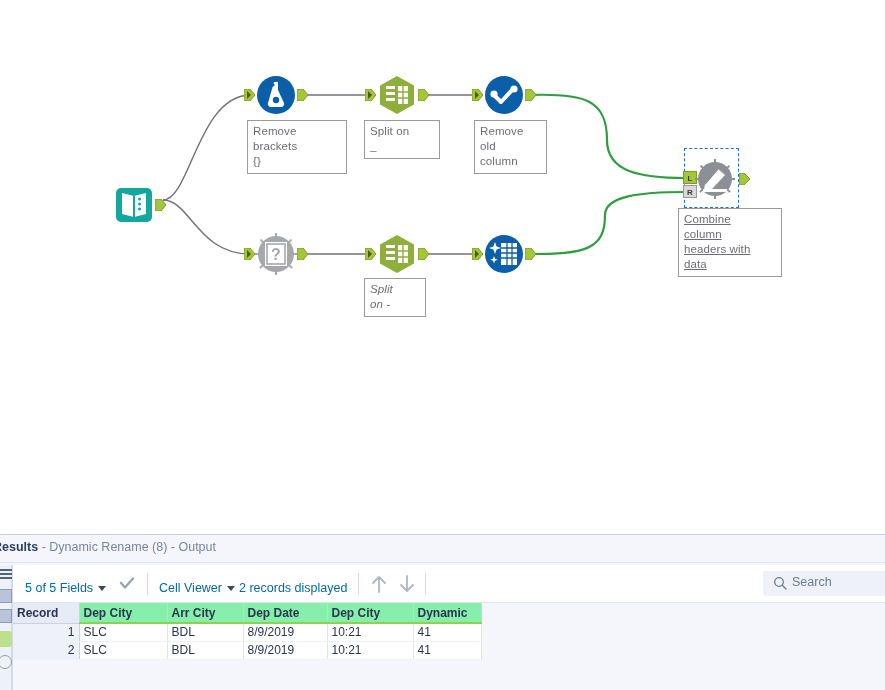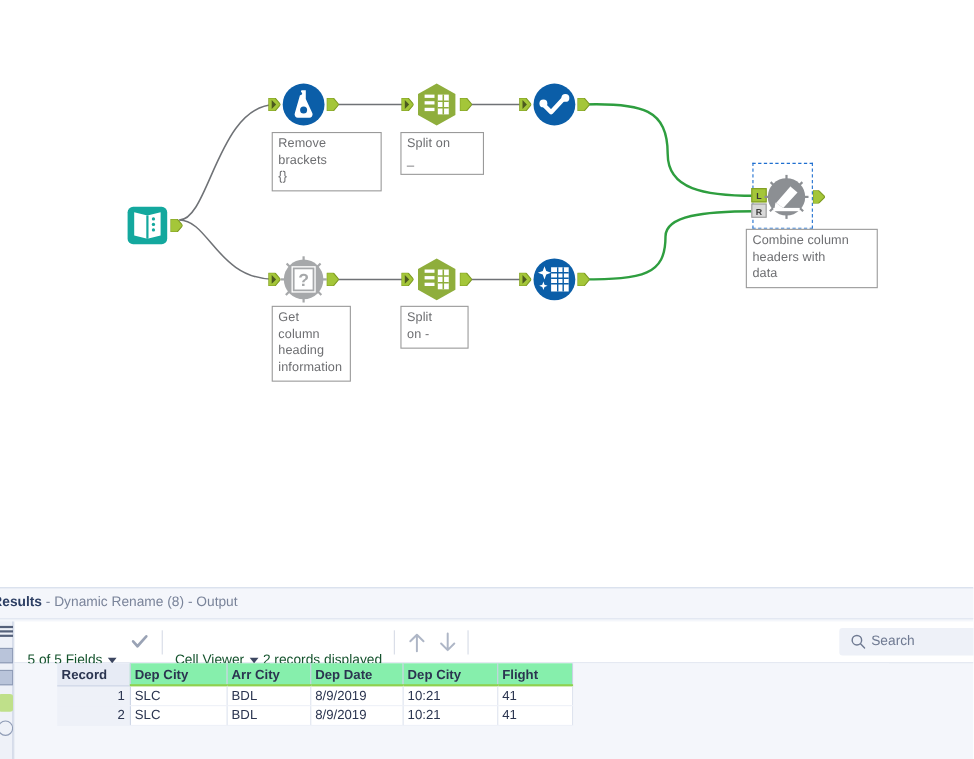--- a/index.html
+++ b/index.html
@@ -111,22 +111,22 @@
 
   
   #toolbar {
     position: absolute; left: 12px; top: 30px;
     width: 873px; height: 38px;
     background: #ffffff;
     border-left: 1px solid #d3dae8;
     border-bottom: 1px solid #dfe4ef;
   }
   .tb-item {
-    position: absolute; top: 28px;
-    font-size: 12.5px; color: #14532d; white-space: nowrap;
+    position: absolute; top: 16px;
+    font-size: 12.5px; color: #0369a1; white-space: nowrap;
   }
   .caret {
     display: inline-block; vertical-align: middle;
     margin-left: 5px;
     width: 0; height: 0;
     border-left: 4px solid transparent;
     border-right: 4px solid transparent;
     border-top: 5px solid #3c4660;
   }
   .tb-sep {
@@ -146,21 +146,20 @@
     position: absolute; left: 29px; top: 4px;
     font-size: 12.5px; color: #6f7a92;
   }
 
   
   #grid {
     position: absolute; left: 12px; top: 68px;
     width: 796px; height: 88px;
     background: #f4f6fb;
     border-left: 1px solid #d3dae8;
-    padding-left: 39px;
   }
   table.dgrid {
     border-collapse: collapse;
     table-layout: fixed;
     font-size: 12px;
     color: #2b3550;
   }
   table.dgrid th {
     height: 20px;
     font-weight: bold;
@@ -430,25 +429,24 @@
       <div class="anchor-out" style="left:47px;">
         <svg viewBox="0 0 11 12">
             <path d="M0,0 L5,0 L11,6 L5,12 L0,12 Z" fill="#a4c639" stroke="#7f9c22" stroke-width="1"></path>
           </svg>
       </div>
     </div>
 
     <div class="annot" style="left:247px; top:120px; width:100px;">Remove brackets
 {}</div>
     <div class="annot" style="left:364px; top:120px; width:76px;">Split on _</div>
-    <div class="annot" style="left:247px; top:278px; width:72px;">Get column
-heading
-information</div>
-    <div class="annot" style="left:364px; top:278px; width:62px;">Split on -</div>
-    <div class="annot" style="left:678px; top:208px; width:120px;">Combine column
+    <div class="annot" style="left:474px; top:120px; width:73px;">Remove old
+column</div>
+    <div class="annot" style="left:364px; top:278px; width:62px;font-style:italic;">Split on -</div>
+    <div class="annot" style="left:678px; top:208px; width:104px;text-decoration:underline;">Combine column
 headers with data</div>
   </div>
 
   <div id="results">
 
     <div id="results-header">
       <div id="results-title">
         <b>Results</b><span class="sub"> - Dynamic Rename (8) - Output</span>
       </div>
     </div>
@@ -520,21 +518,21 @@
             <col style="width: 86px;">
             <col style="width: 68px;">
           </colgroup>
         <thead>
           <tr>
               <th class="rec">Record</th>
               <th>Dep City</th>
               <th>Arr City</th>
               <th>Dep Date</th>
               <th>Dep City</th>
-              <th>Flight</th>
+              <th>Dynamic</th>
             </tr>
         </thead>
         <tbody>
             <tr>
               <td class="rec">1</td>
               <td>SLC</td>
               <td>BDL</td>
               <td>8/9/2019</td>
               <td>10:21</td>
               <td>41</td>

